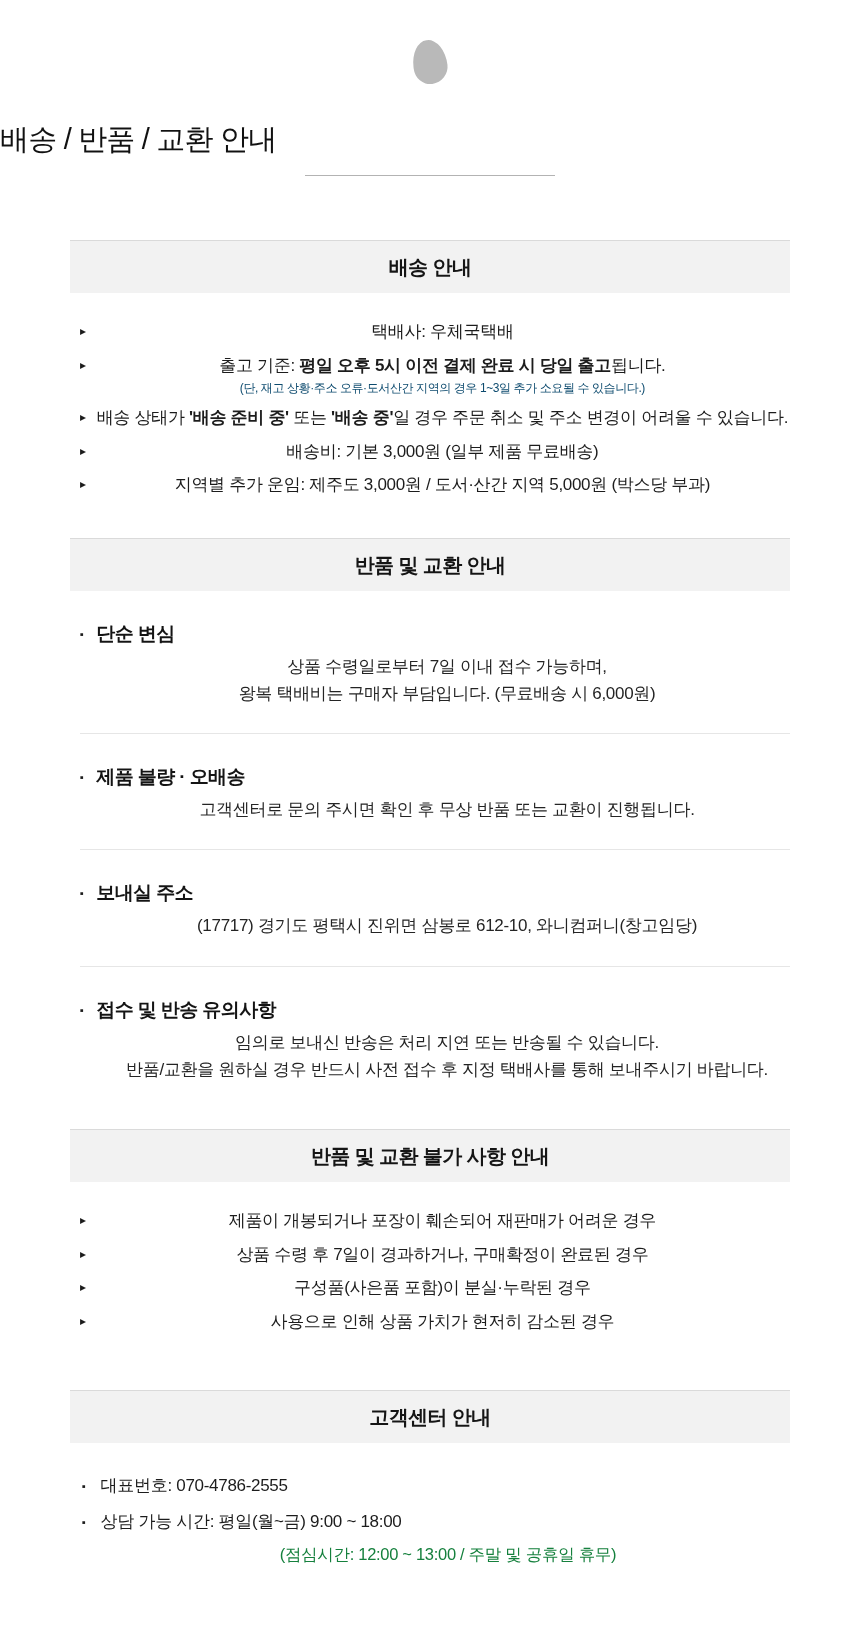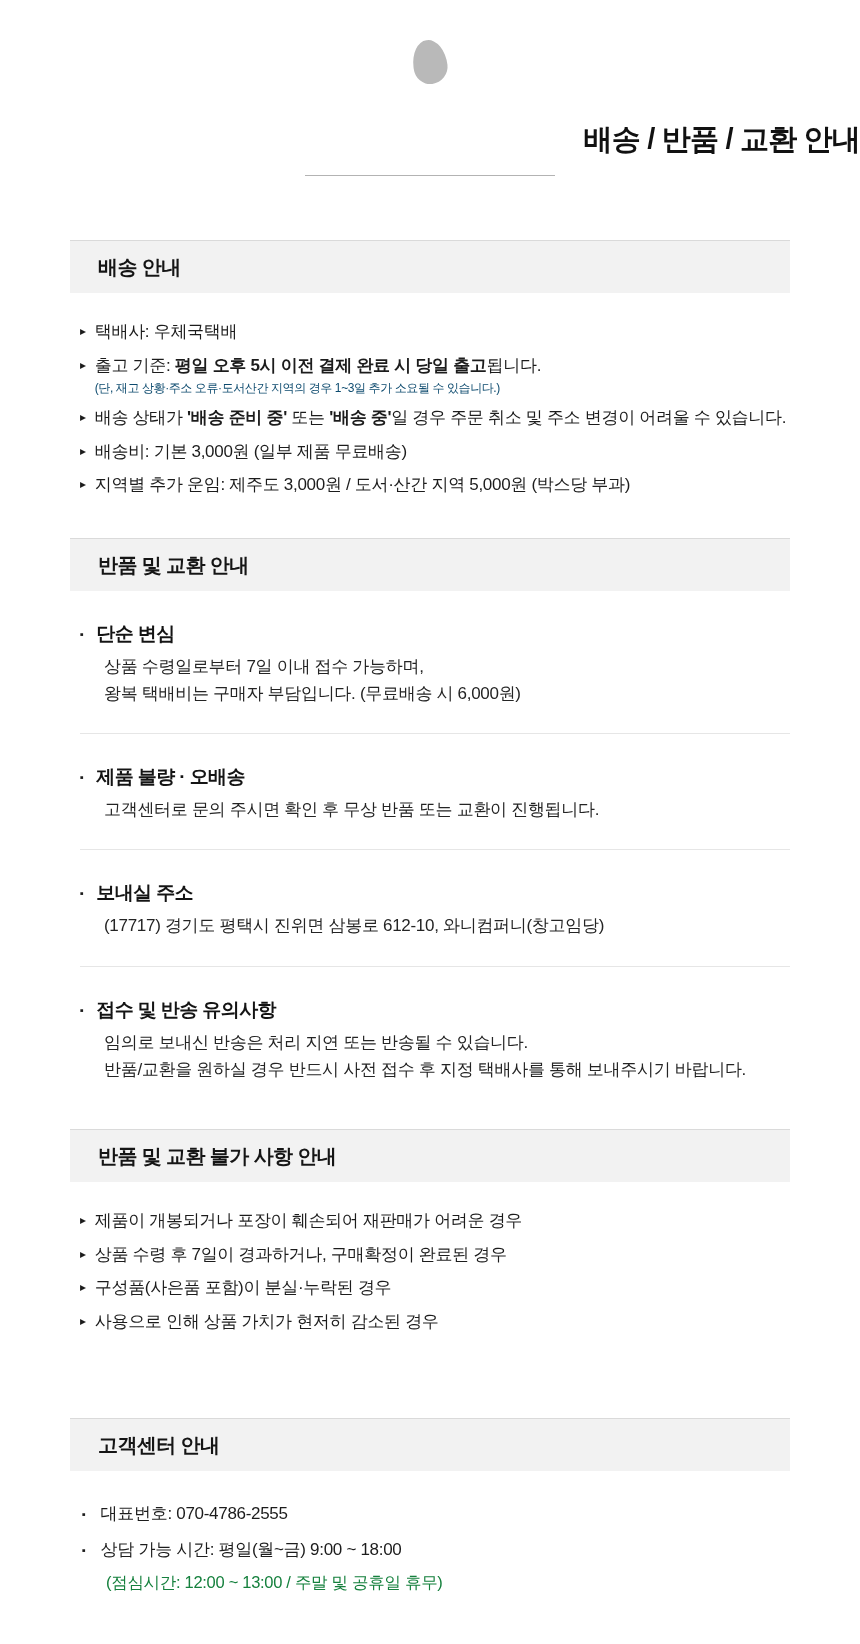--- a/index.html
+++ b/index.html
@@ -14,46 +14,46 @@
   }
   .logo {
     width: 34px; height: 44px;
     margin: 40px auto 0;
     background: #b9b9b9;
     border-radius: 48% 52% 52% 48% / 58% 62% 40% 40%;
     transform: rotate(-7deg);
   }
   .page-title {
     margin-top: 36px;
-    text-align: right;
+    text-align: left;
     font-size: 29px;
-    font-weight: bold;
+    font-weight: normal;
     letter-spacing: -0.8px;
     color: #111;
   }
   .title-underline {
     width: 250px;
     margin: 15px auto 0;
     border-bottom: 1px solid #b3b3b3;
   }
-  .container { width: 720px; margin: 0 auto; }
+  .container { width: 720px; margin: 0 auto; text-align: center; }
 
   .section-bar {
     background: #f2f2f2;
     border-top: 1px solid #dadada;
     padding: 13px 28px 12px;
     font-size: 20px;
     font-weight: bold;
     letter-spacing: -0.6px;
     color: #151515;
   }
   .bar-1 { margin-top: 64px; }
   .bar-2 { margin-top: 40px; }
   .bar-3 { margin-top: 46px; }
-  .bar-4 { margin-top: 84px; }
+  .bar-4 { margin-top: 56px; }
 
   .bullet-list { padding: 26px 0 0 10px; }
   .bullet {
     display: flex;
     align-items: flex-start;
     margin-bottom: 8px;
     font-size: 17px;
     line-height: 1.5;
   }
   .tri {

